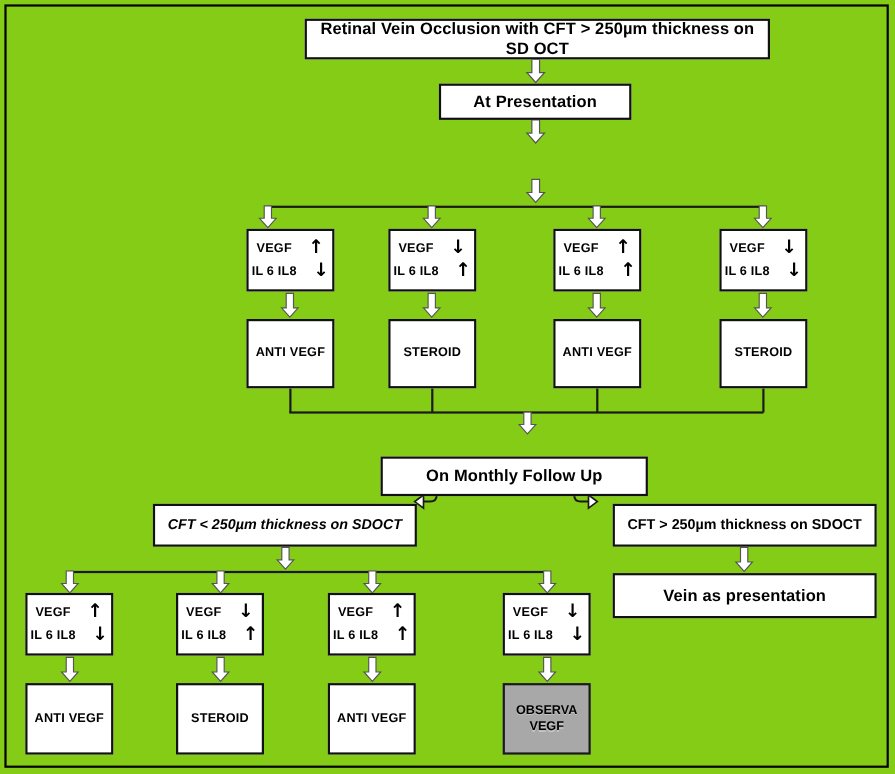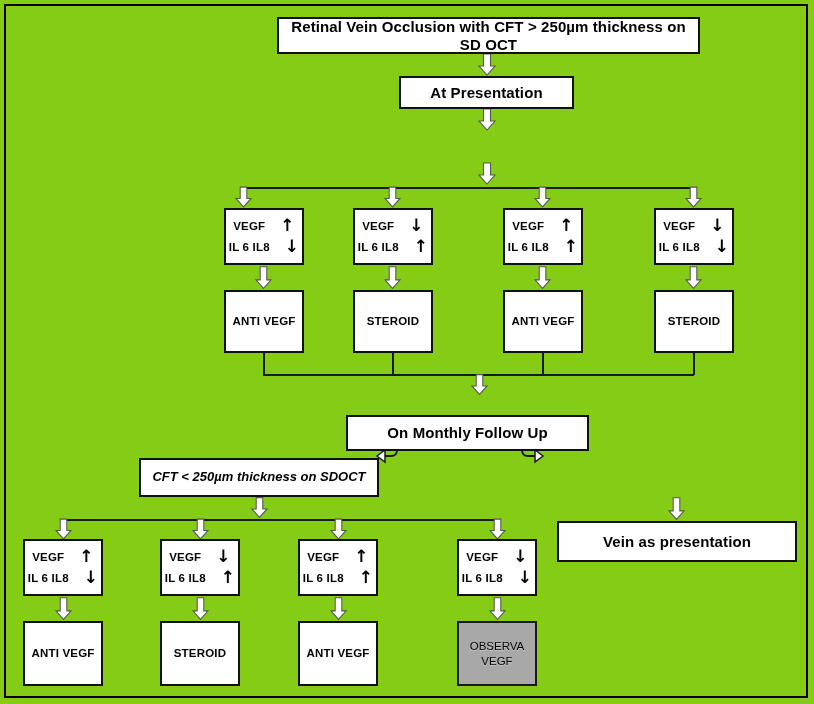--- a/index.html
+++ b/index.html
@@ -59,21 +59,21 @@
   }
   .bio .row .lbl{white-space:nowrap;}
   .bio .row .ar{
     font-size:17px;
     line-height:.8;
     font-weight:900;
     font-family:"DejaVu Sans",sans-serif;
   }
 
   .observation{background:#a8a8a8;border:2px solid #1a1a1a;}
-  .observation .txt{font-weight:400;font-size:11.5px;line-height:1.25;
+  .observation .txt{font-weight:700;font-size:11.5px;line-height:1.25;
      text-shadow:0 1px 0 rgba(255,255,255,.35);}
 
   
   .line{position:absolute;background:#1a1a1a;z-index:1;}
   .line.h{height:1.6px;}
   .line.v{width:1.6px;}
 
   
   .barrow{position:absolute;z-index:3;}
   .barrow svg{display:block;overflow:visible;}
@@ -244,20 +244,23 @@
     <svg width="34" height="34" viewBox="0 0 34 34">
       <path d="M7,2 L7,18 Q7,24 13,24 L21,24" fill="none" stroke="#1a1a1a" stroke-width="1.8"></path>
       <path d="M20,18 L28,24 L20,30 Z" fill="#ffffff" stroke="#1a1a1a" stroke-width="1.5"></path>
     </svg>
   </div>
 
   <div class="node t-sm" style="left:139px;top:458px;width:240px;height:39px;font-style:italic;">
     <span class="txt">CFT &lt; 250µm thickness on SDOCT</span>
   </div>
 
+  <div class="node t-sm" style="left:557px;top:458px;width:240px;height:39px;">
+    <span class="txt">CFT &gt; 250µm thickness on SDOCT</span>
+  </div>
 
   <div class="barrow" style="left:668px;top:497px;">
     <svg width="17" height="24" viewBox="0 0 18 24">
         <path d="M5.5,0 L12.5,0 L12.5,14 L17,14 L9,23 L1,14 L5.5,14 Z" fill="#ffffff" stroke="#555" stroke-width="1.1"></path>
       </svg>
   </div>
 
   <div class="node t-md" style="left:557px;top:521px;width:240px;height:41px;">
     <span class="txt">Vein as presentation</span>
   </div>

